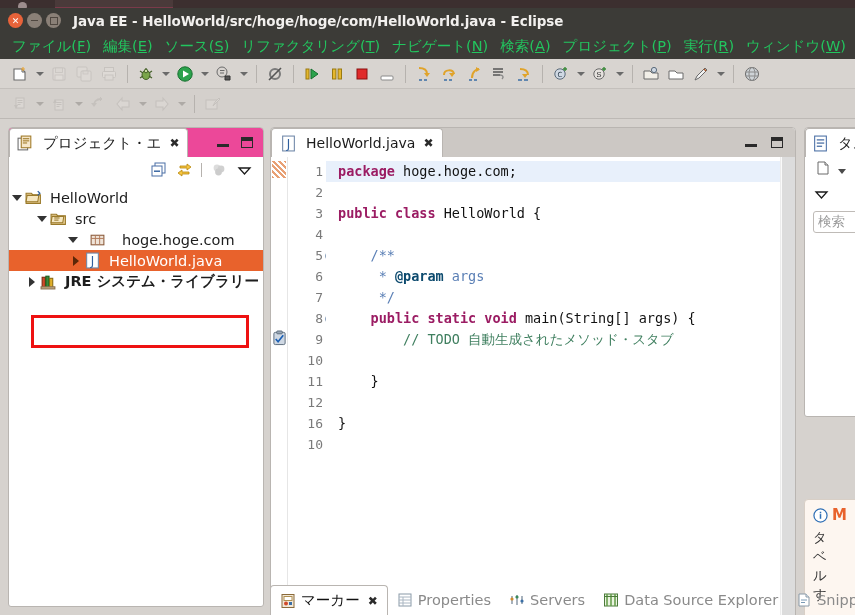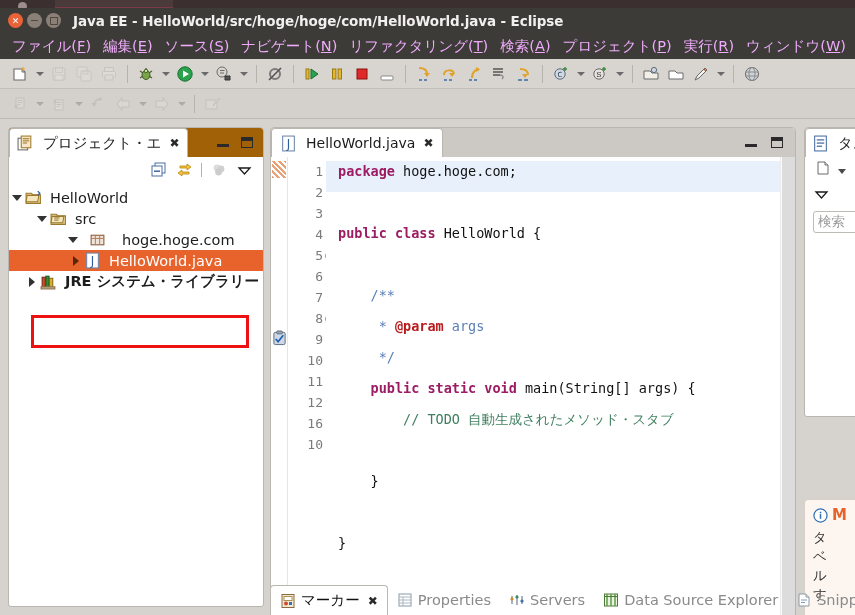--- a/index.html
+++ b/index.html
@@ -45,21 +45,21 @@
     margin-left: 12px; color: #f2f0ee; font-size: 13.5px; font-weight: bold;
     letter-spacing: -0.1px; white-space: nowrap;
   }
 
   
   .menubar {
     position: absolute; left: 0; top: 33px; width: 855px; height: 26px;
     background: #3c3b37; display: flex; align-items: center; padding-left: 6px;
   }
   .menu-item {
-    color: #f0abfc; font-size: 14.5px; padding: 1px 6px; white-space: nowrap;
+    color: #22c55e; font-size: 14.5px; padding: 1px 6px; white-space: nowrap;
     cursor: default;
   }
   .menu-item .mn { text-decoration: none; }
   .menu-item .mn u { text-decoration: underline; }
 
   
   .chrome {
     position: absolute; left: 0; top: 59px; width: 855px; height: 556px;
     background: #d6d2ce;
   }
@@ -95,21 +95,21 @@
 
   
   .pe {
     left: 8px; top: 68px; width: 256px; height: 480px;
     background: #fff;
     border: 1px solid #b9b5b1;
     border-radius: 4px 4px 3px 3px;
   }
   .pe-tabrow {
     position: relative; height: 29px;
-    background: #a16207;
+    background: #ec4899;
     border-radius: 3px 3px 0 0;
   }
   .pe-tab {
     position: absolute; left: 0; top: 0; height: 29px;
     padding: 0 8px 0 7px;
     background: #fff;
     border: 1px solid #b9b5b1; border-bottom: none;
     border-radius: 4px 4px 0 0;
     display: flex; align-items: center; gap: 5px;
     font-size: 14px; color: #1b1b1b;
@@ -199,26 +199,26 @@
   }
   .fold::after {
     content:''; position: absolute; left: 1.5px; top: 3.5px;
     width: 5px; height: 1px; background: #5a7494;
   }
   .codearea {
     flex: 1; position: relative; padding: 4px 0 0 12px;
     font-family: "DejaVu Sans Mono", monospace; font-size: 13.5px;
     color: #111; background: #fff;
   }
-  .cline { height: 31px; line-height: 21px; white-space: pre; }
+  .cline { height: 21px; line-height: 21px; white-space: pre; }
   .cline.hl { background: #e8f0fb; margin-left: -12px; padding-left: 12px; }
   .kw { color: #9b1c63; font-weight: bold; }
   .cmt { color: #5a7fb5; font-style: normal; }
   .cmt2 { color: #3f7f5f; }
-  .jdoc-tag { color: #b91c1c; font-weight: bold; }
+  .jdoc-tag { color: #0c4a6e; font-weight: bold; }
   .ruler {
     width: 15px; background: #fafafa; position: relative;
     border-left: 1px solid #ececec;
   }
   .ruler-mark {
     position: absolute; left: 2px; width: 11px; height: 6px;
     background: #61afef; border: 1px solid #2f7fd0;
   }
   .ed-vscroll {
     position: absolute; right: 0; top: 0; width: 13px; height: 100%;
@@ -288,22 +288,22 @@
       <div class="wb wb-min"></div>
       <div class="wb wb-max"></div>
     </div>
     <div class="title-text">Java EE - HelloWorld/src/hoge/hoge/com/HelloWorld.java - Eclipse</div>
   </div>
 
   <div class="menubar" id="menubar">
       <div class="menu-item"><span class="mn">ファイル(<u>F</u>)</span></div>
       <div class="menu-item"><span class="mn">編集(<u>E</u>)</span></div>
       <div class="menu-item"><span class="mn">ソース(<u>S</u>)</span></div>
+      <div class="menu-item"><span class="mn">リファクタリング(<u>T</u>)</span></div>
       <div class="menu-item"><span class="mn">ナビゲート(<u>N</u>)</span></div>
-      <div class="menu-item"><span class="mn">リファクタリング(<u>T</u>)</span></div>
       <div class="menu-item"><span class="mn">検索(<u>A</u>)</span></div>
       <div class="menu-item"><span class="mn">プロジェクト(<u>P</u>)</span></div>
       <div class="menu-item"><span class="mn">実行(<u>R</u>)</span></div>
       <div class="menu-item"><span class="mn">ウィンドウ(<u>W</u>)</span></div>
     </div>
 
   <div class="chrome">
 
     <div class="toolbar row1" id="tbrow1">
         <div class="tb-btn">

